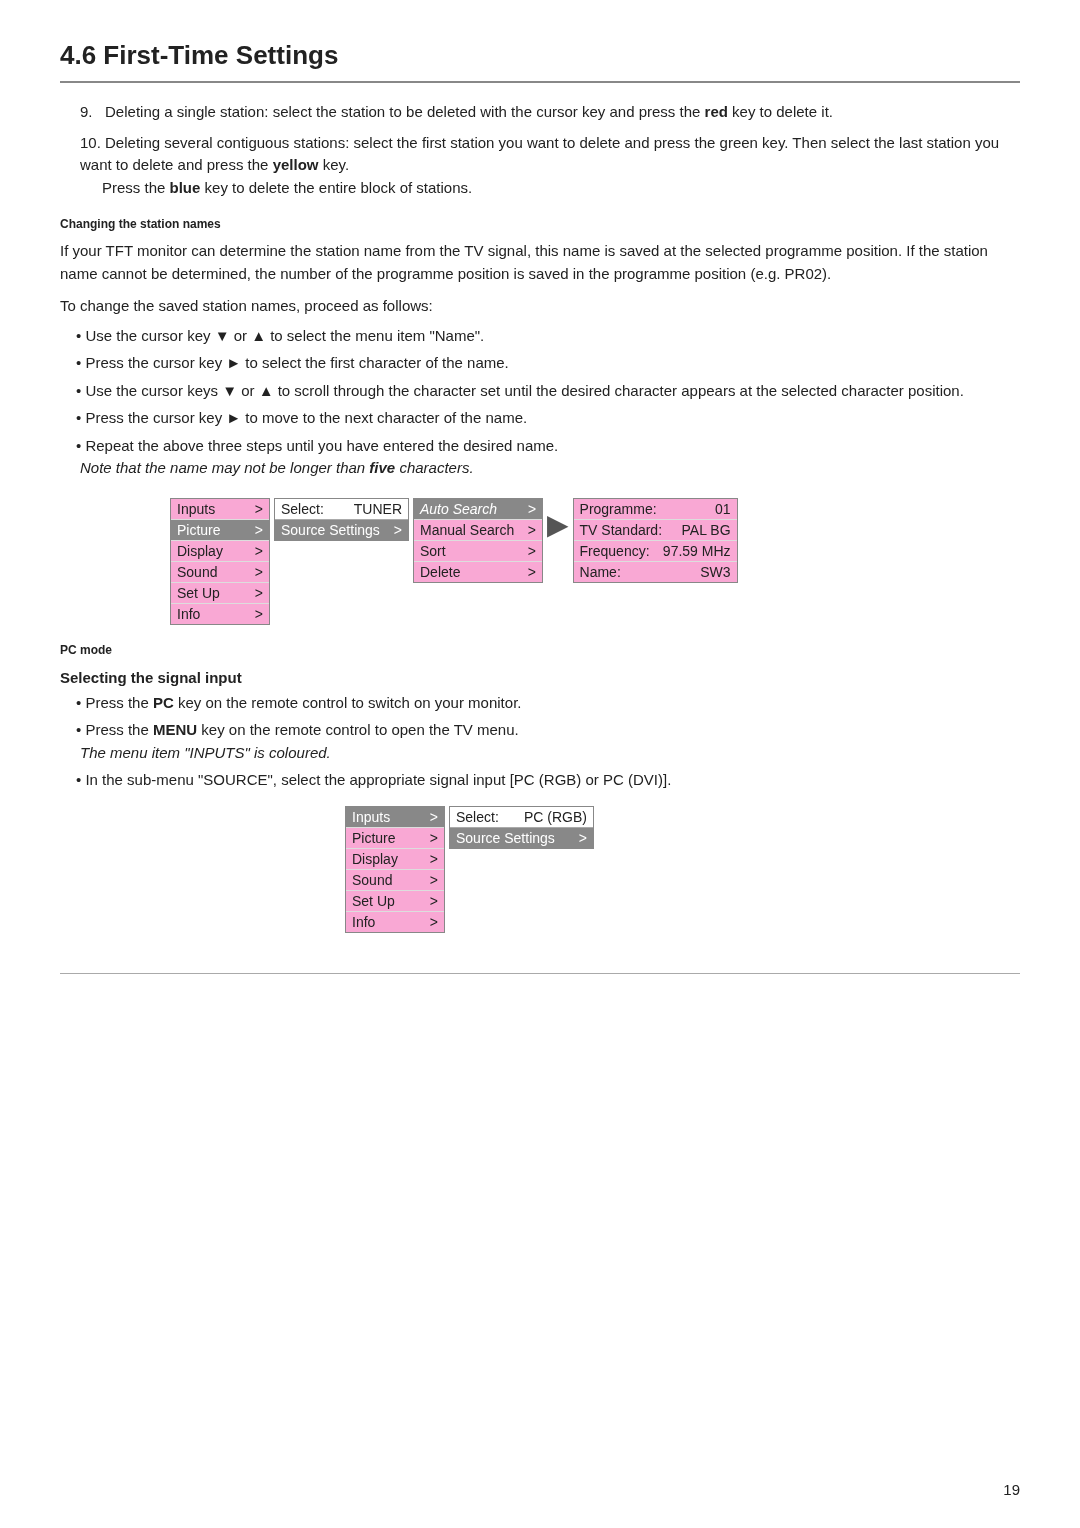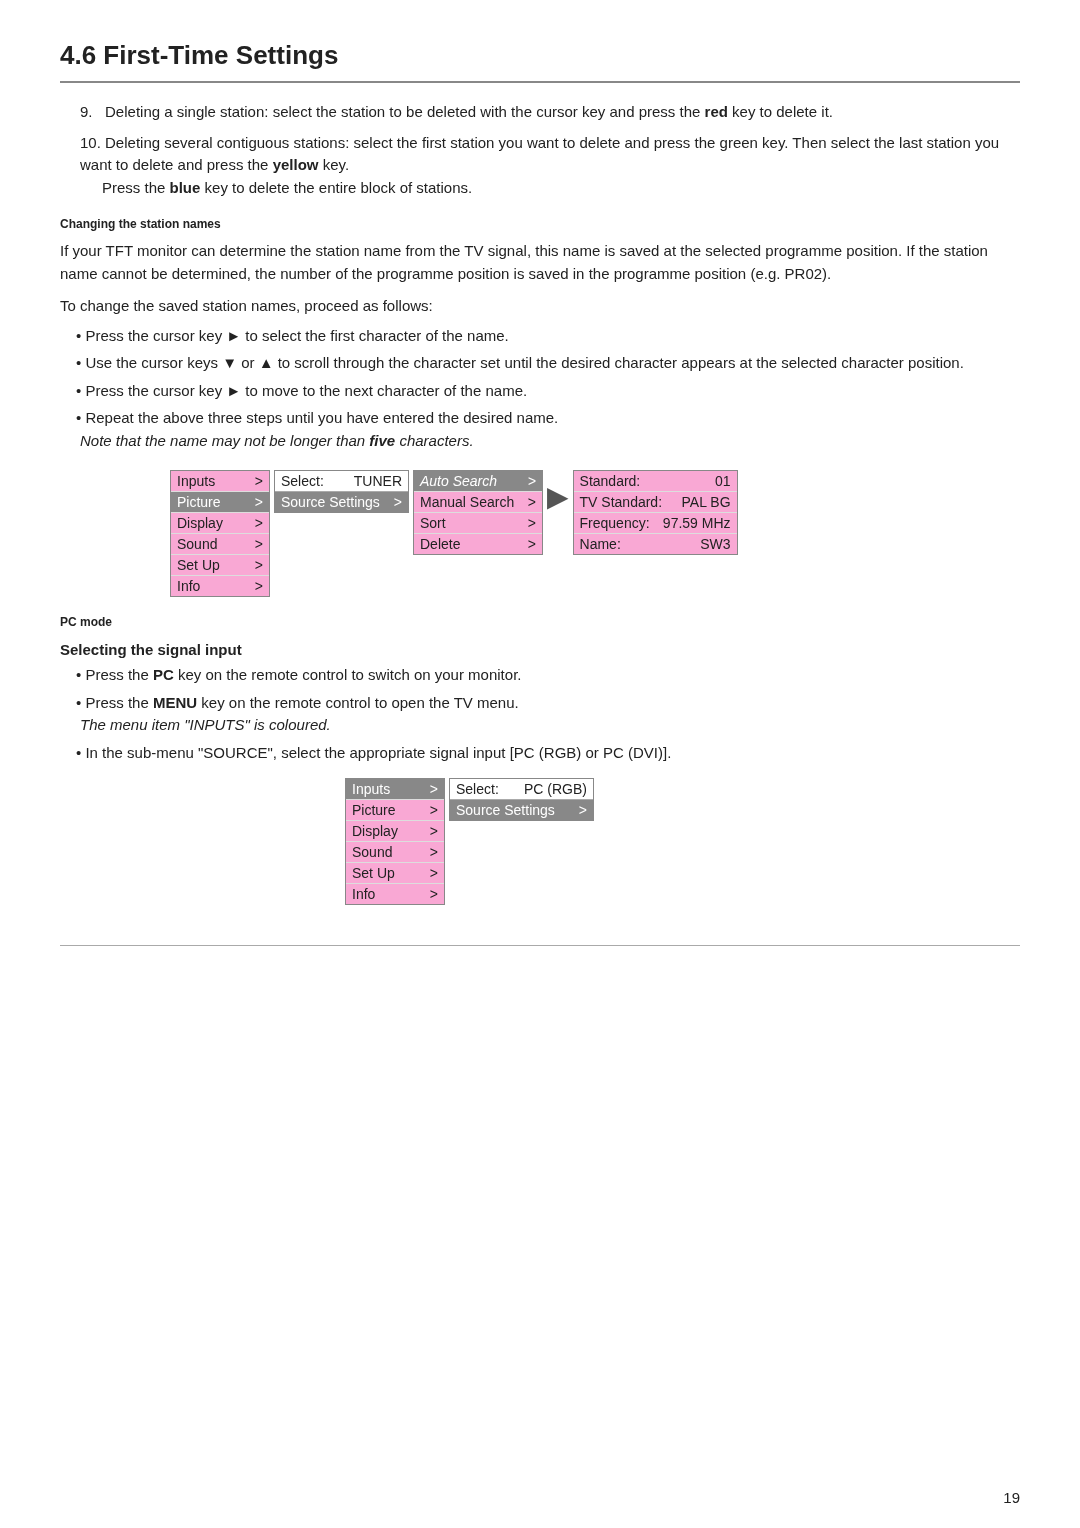--- a/index.html
+++ b/index.html
@@ -119,21 +119,21 @@
       margin: 0 4px;
     }
     .menu-box.details-box {
       min-width: 155px;
     }
     .menu-box.details-box .menu-row {
       justify-content: space-between;
     }
     .page-number {
       position: absolute;
-      bottom: 22px;
+      bottom: 30px;
       right: 60px;
       font-size: 15px;
     }
     .bottom-line {
       border-top: 1px solid #aaa;
       margin-top: 40px;
       padding-top: 10px;
     }
     
     .menu-diagram-sm {
@@ -170,20 +170,21 @@
 
 </div>
 
 <h2>Changing the station names</h2>
 
 <p class="section-text">If your TFT monitor can determine the station name from the TV signal, this name is saved at the selected programme position. If the station name cannot be determined, the number of the programme position is saved in the programme position (e.g. PR02).</p>
 
 <p class="section-text">To change the saved station names, proceed as follows:</p>
 
 <div class="bullet-list">
+  <div class="bullet-item">Use the cursor key ▼ or ▲ to select the menu item "Name".</div>
   <div class="bullet-item">Press the cursor key ► to select the first character of the name.</div>
   <div class="bullet-item">Use the cursor keys ▼ or ▲ to scroll through the character set until the desired character appears at the selected character position.</div>
   <div class="bullet-item">Press the cursor key ► to move to the next character of the name.</div>
   <div class="bullet-item">Repeat the above three steps until you have entered the desired name.
     <span class="indent">Note that the name may not be longer than <b>five</b> characters.</span>
   </div>
 </div>
 
 <div class="menu-diagram">
 
@@ -245,21 +246,21 @@
     <div class="menu-row">
       <span>Delete</span>
       <span>&gt;</span>
     </div>
   </div>
 
   <div class="panel-arrow" style="padding-top:10px; font-size:28px; color:#555; margin:0 4px;">▶</div>
 
   <div class="menu-box details-box" style="min-width:165px;">
     <div class="menu-row">
-      <span>Standard:</span>
+      <span>Programme:</span>
       <span>01</span>
     </div>
     <div class="menu-row">
       <span>TV Standard:</span>
       <span>PAL BG</span>
     </div>
     <div class="menu-row">
       <span>Frequency:</span>
       <span>97.59 MHz</span>
     </div>

